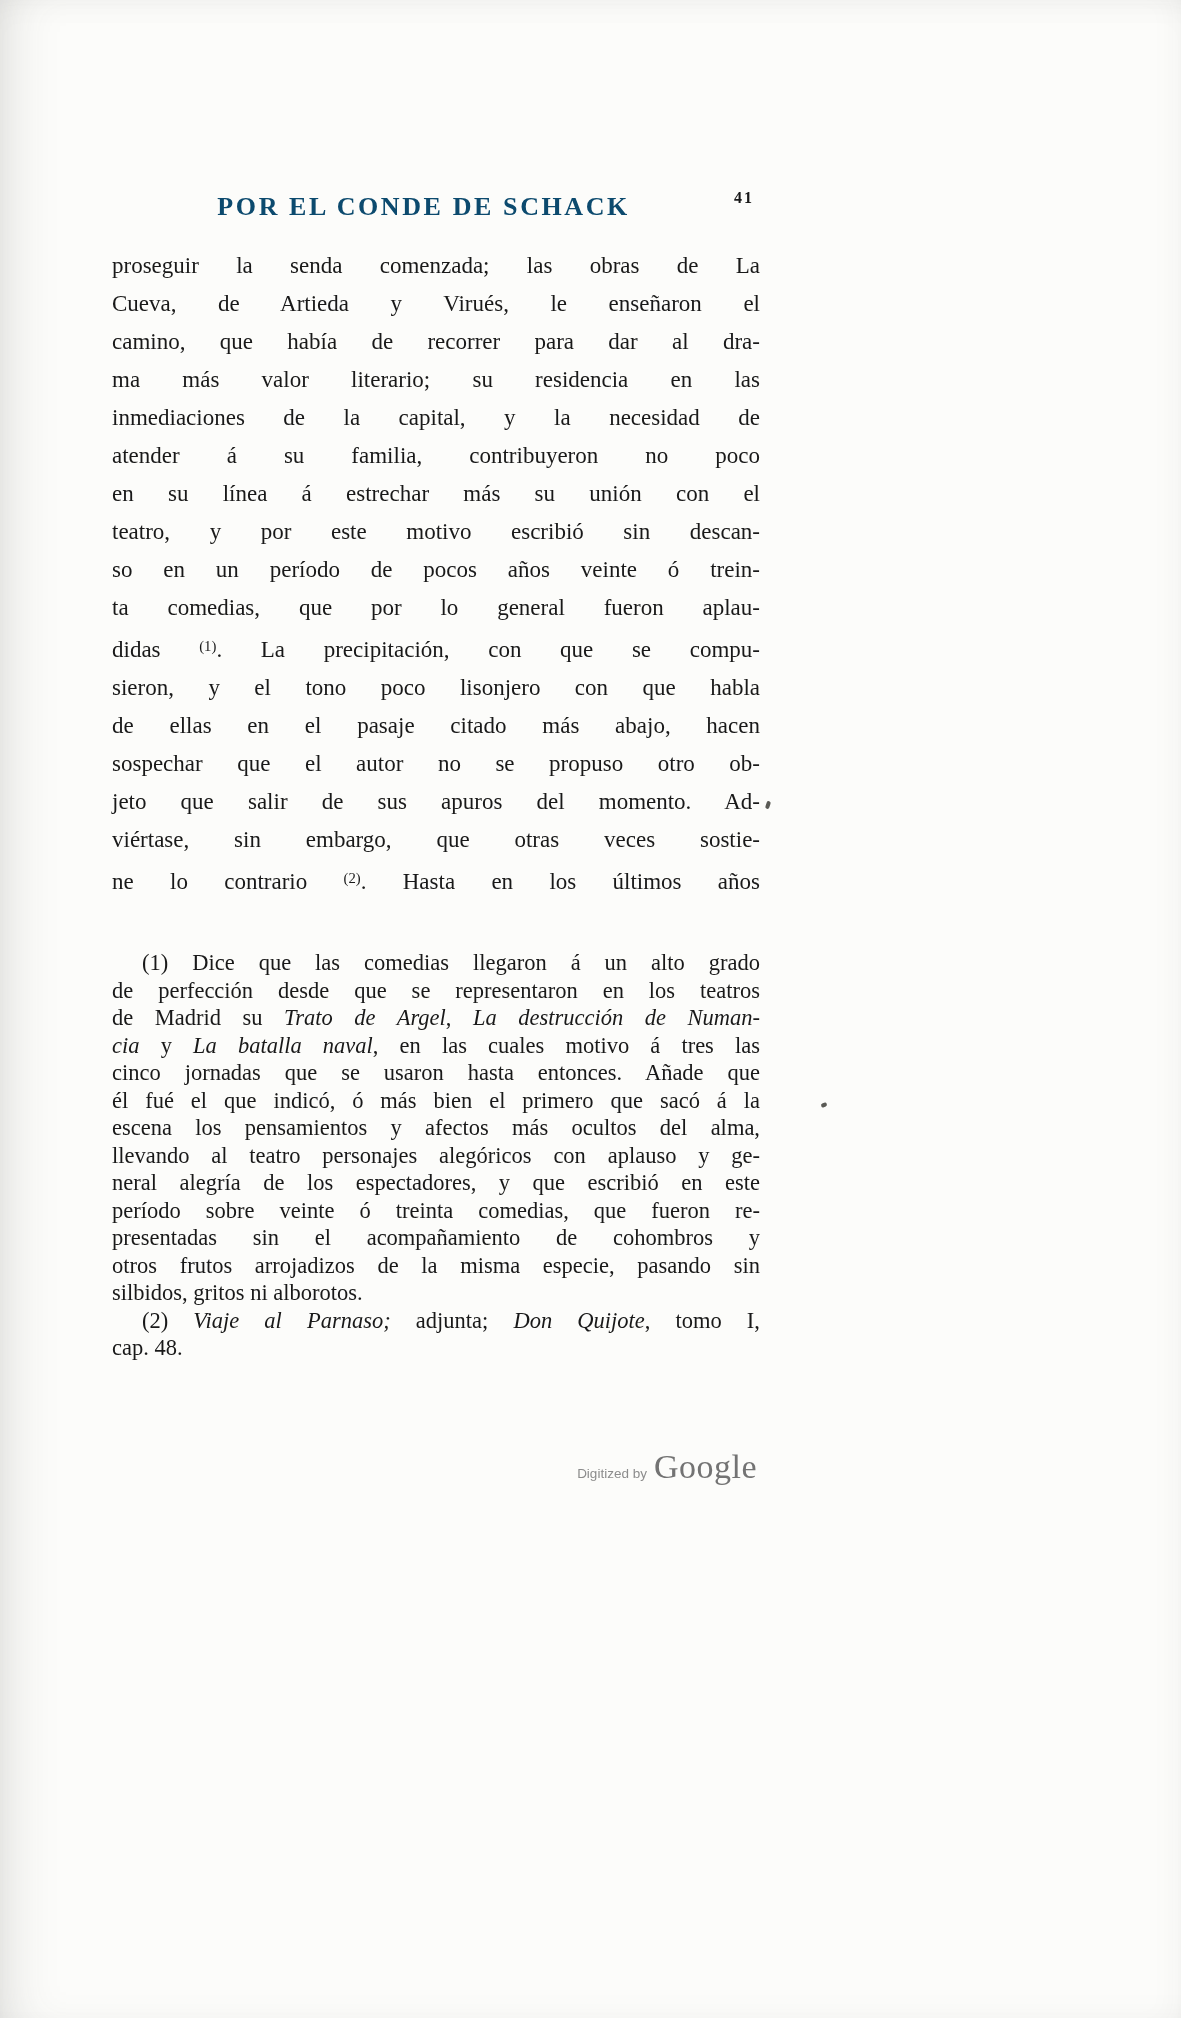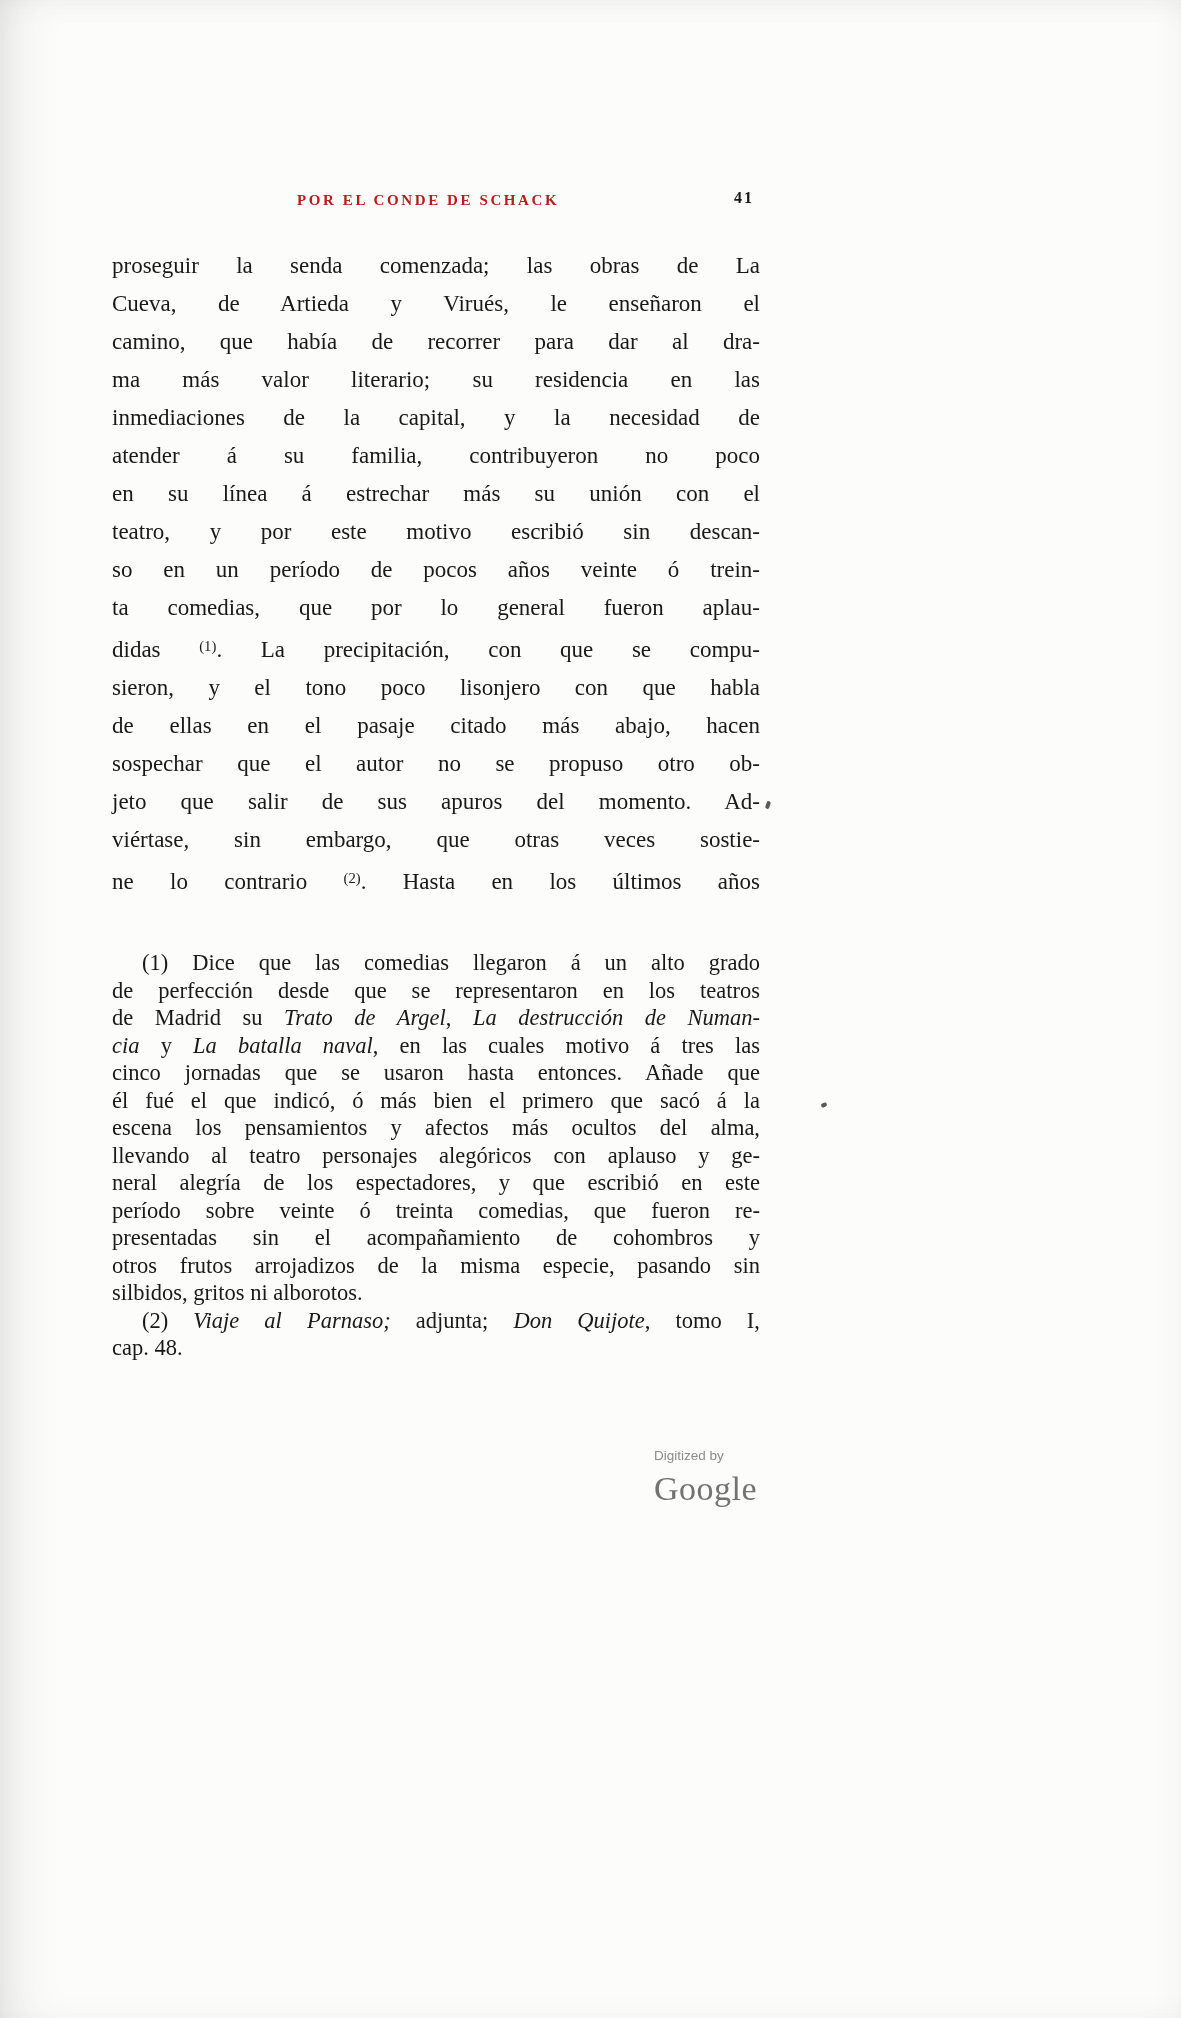--- a/index.html
+++ b/index.html
@@ -17,51 +17,51 @@
       inset 34px 0 60px -40px rgba(60,60,55,.25),
       inset -18px 0 45px -34px rgba(60,60,55,.12),
       inset 0 20px 50px -40px rgba(60,60,55,.10);
   }
   .content { position: absolute; left: 112px; top: 192px; width: 648px; }
 
   .header { position: relative; height: 32px; }
   .header .title {
     position: absolute; left: 50%; transform: translateX(-53%);
     white-space: nowrap;
-    font-size: 15px; font-weight: bold; letter-spacing: 2.6px;
-    color: #b91c1c;
+    font-size: 26px; font-weight: bold; letter-spacing: 2.6px;
+    color: #0c4a6e;
   }
   .header .pagenum {
     position: absolute; right: 6px; top: -3px;
     font-size: 16px; font-weight: bold; letter-spacing: 2px;
   }
 
   .line { text-align: justify; text-align-last: justify; }
   .body-text { margin-top: 23px; font-size: 23px; }
   .body-text .line { line-height: 38px; }
 
   .footnotes { margin-top: 48px; font-size: 22.5px; }
   .footnotes .line { line-height: 27.5px; }
   .footnote .line:first-child { text-indent: 30px; }
   .footnote .line:last-child { text-align-last: left; }
 
   .it { font-style: italic; }
   .sup { font-size: 64%; vertical-align: 6px; letter-spacing: 0; }
 
   .footer {
     position: absolute; top: 1448px; right: 424px;
-    display: flex; align-items: baseline; gap: 7px; flex-direction: column;
+    display: flex; align-items: baseline; gap: 7px;
   }
   .digitized {
     font-family: "Liberation Sans", sans-serif;
     font-size: 13.5px; color: #8c8c8c;
   }
   .google {
     font-family: "Liberation Serif", serif;
-    font-size: 34px; color: #737373; letter-spacing: .5px; margin-left: 36px;
+    font-size: 34px; color: #737373; letter-spacing: .5px;
   }
 
   .speck { position: absolute; background: #5a5a55; }
   .speck-1 { left: 766px; top: 801px; width: 4px; height: 8px; border-radius: 2px; transform: rotate(18deg); }
   .speck-2 { left: 821px; top: 1103px; width: 6px; height: 4px; border-radius: 2px; transform: rotate(-25deg); }
 </style>
 </head>
 <body>
 
 <div class="page">

